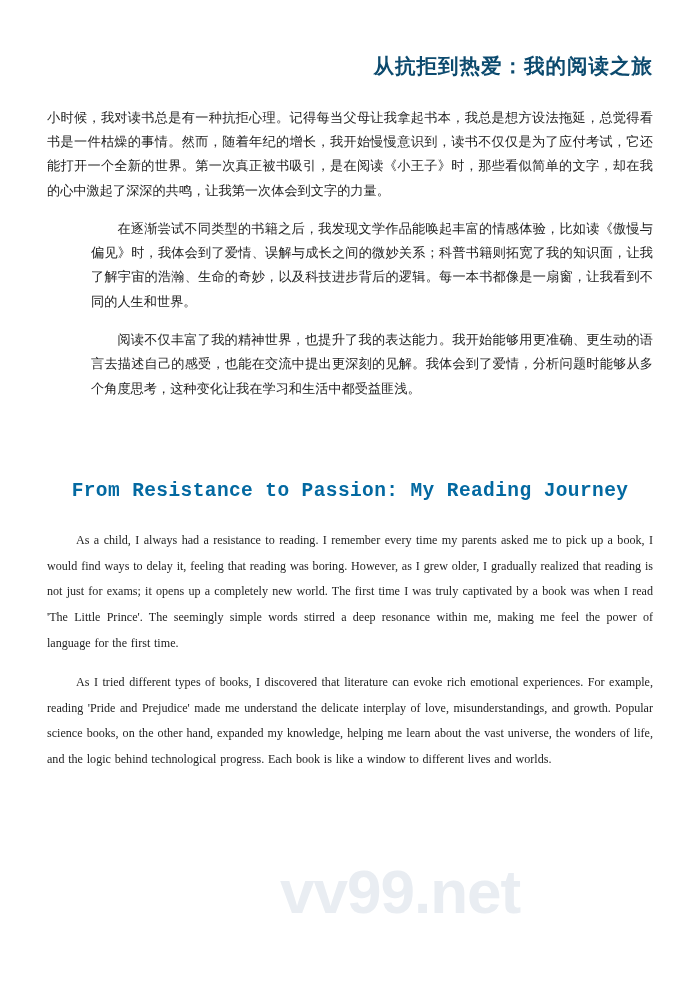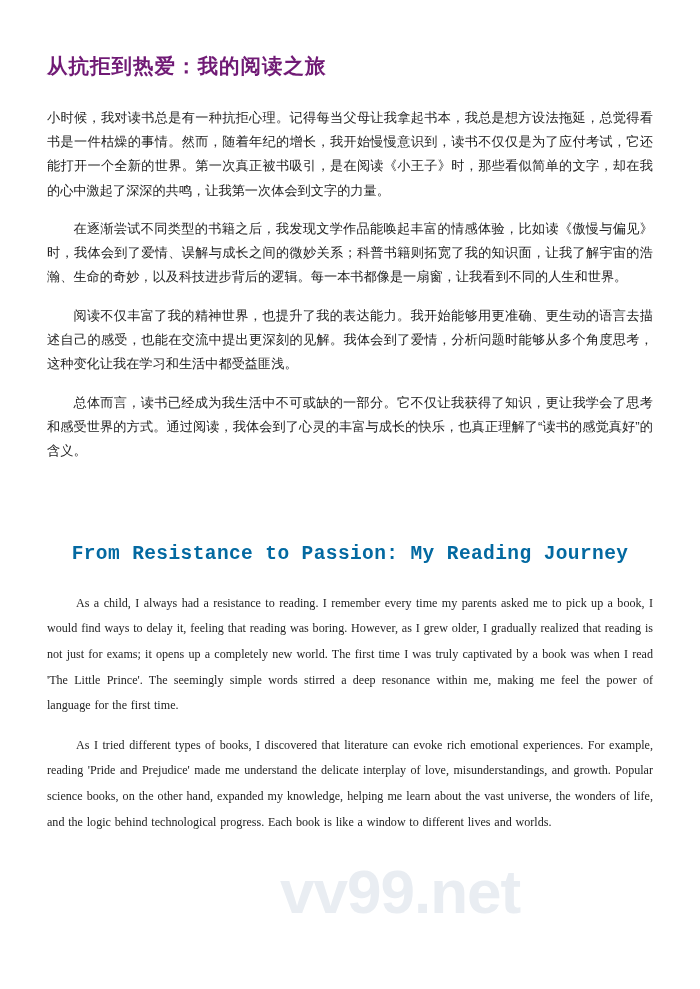--- a/index.html
+++ b/index.html
@@ -42,26 +42,26 @@
   }
 
   .content {
     position: relative;
     z-index: 1;
     padding: 0 47px;
   }
 
   
   .cn-title {
-    text-align: left;
+    text-align: right;
     font-family: "Liberation Sans", "DejaVu Sans", sans-serif;
     font-weight: bold;
     font-size: 20.5px;
     letter-spacing: 1px;
-    color: #701a75;
+    color: #0c4a6e;
     margin: 0;
     padding-top: 53px;
     padding-bottom: 0;
     line-height: 1.3;
   }
 
   .cn-body {
     margin-top: 26px;
   }
 
@@ -70,20 +70,21 @@
     font-family: Liberation Sans, sans-serif;
     font-size: 13.2px;
     line-height: 24.3px;
     text-align: justify;
     text-justify: inter-ideograph;
     color: #232323;
     text-indent: 0;
   }
   p.cn.indent {
     text-indent: 2em;
+    margin-left: 44px;
   }
 
   
   .en-title {
     text-align: center;
     font-family: "Liberation Mono", "DejaVu Sans Mono", monospace;
     font-weight: bold;
     font-size: 19.5px;
     letter-spacing: 0.4px;
     color: #0369a1;
@@ -138,21 +139,20 @@
   <div class="watermark">vv99.net</div>
 
   <div class="content">
 
     <h1 class="cn-title">从抗拒到热爱：我的阅读之旅</h1>
 
     <div class="cn-body">
       <p class="cn">小时候，我对读书总是有一种抗拒心理。记得每当父母让我拿起书本，我总是想方设法拖延，总觉得看书是一件枯燥的事情。然而，随着年纪的增长，我开始慢慢意识到，读书不仅仅是为了应付考试，它还能打开一个全新的世界。第一次真正被书吸引，是在阅读《小王子》时，那些看似简单的文字，却在我的心中激起了深深的共鸣，让我第一次体会到文字的力量。</p>
       <p class="cn indent">在逐渐尝试不同类型的书籍之后，我发现文学作品能唤起丰富的情感体验，比如读《傲慢与偏见》时，我体会到了爱情、误解与成长之间的微妙关系；科普书籍则拓宽了我的知识面，让我了解宇宙的浩瀚、生命的奇妙，以及科技进步背后的逻辑。每一本书都像是一扇窗，让我看到不同的人生和世界。</p>
       <p class="cn indent">阅读不仅丰富了我的精神世界，也提升了我的表达能力。我开始能够用更准确、更生动的语言去描述自己的感受，也能在交流中提出更深刻的见解。我体会到了爱情，分析问题时能够从多个角度思考，这种变化让我在学习和生活中都受益匪浅。</p>
-      <p class="cn indent">总体而言，读书已经成为我生活中不可或缺的一部分。它不仅让我获得了知识，更让我学会了思考和感受世界的方式。通过阅读，我体会到了心灵的丰富与成长的快乐，也真正理解了“读书的感觉真好”的含义。</p>
     </div>
 
     <h1 class="en-title">From Resistance to Passion: My Reading Journey</h1>
 
     <div class="en-body">
       <p class="en">As a child, I always had a resistance to reading. I remember every time my parents asked me to pick up a book, I would find ways to delay it, feeling that reading was boring. However, as I grew older, I gradually realized that reading is not just for exams; it opens up a completely new world. The first time I was truly captivated by a book was when I read 'The Little Prince'. The seemingly simple words stirred a deep resonance within me, making me feel the power of language for the first time.</p>
       <p class="en">As I tried different types of books, I discovered that literature can evoke rich emotional experiences. For example, reading 'Pride and Prejudice' made me understand the delicate interplay of love, misunderstandings, and growth. Popular science books, on the other hand, expanded my knowledge, helping me learn about the vast universe, the wonders of life, and the logic behind technological progress. Each book is like a window to different lives and worlds.</p>
 
     </div>
 

